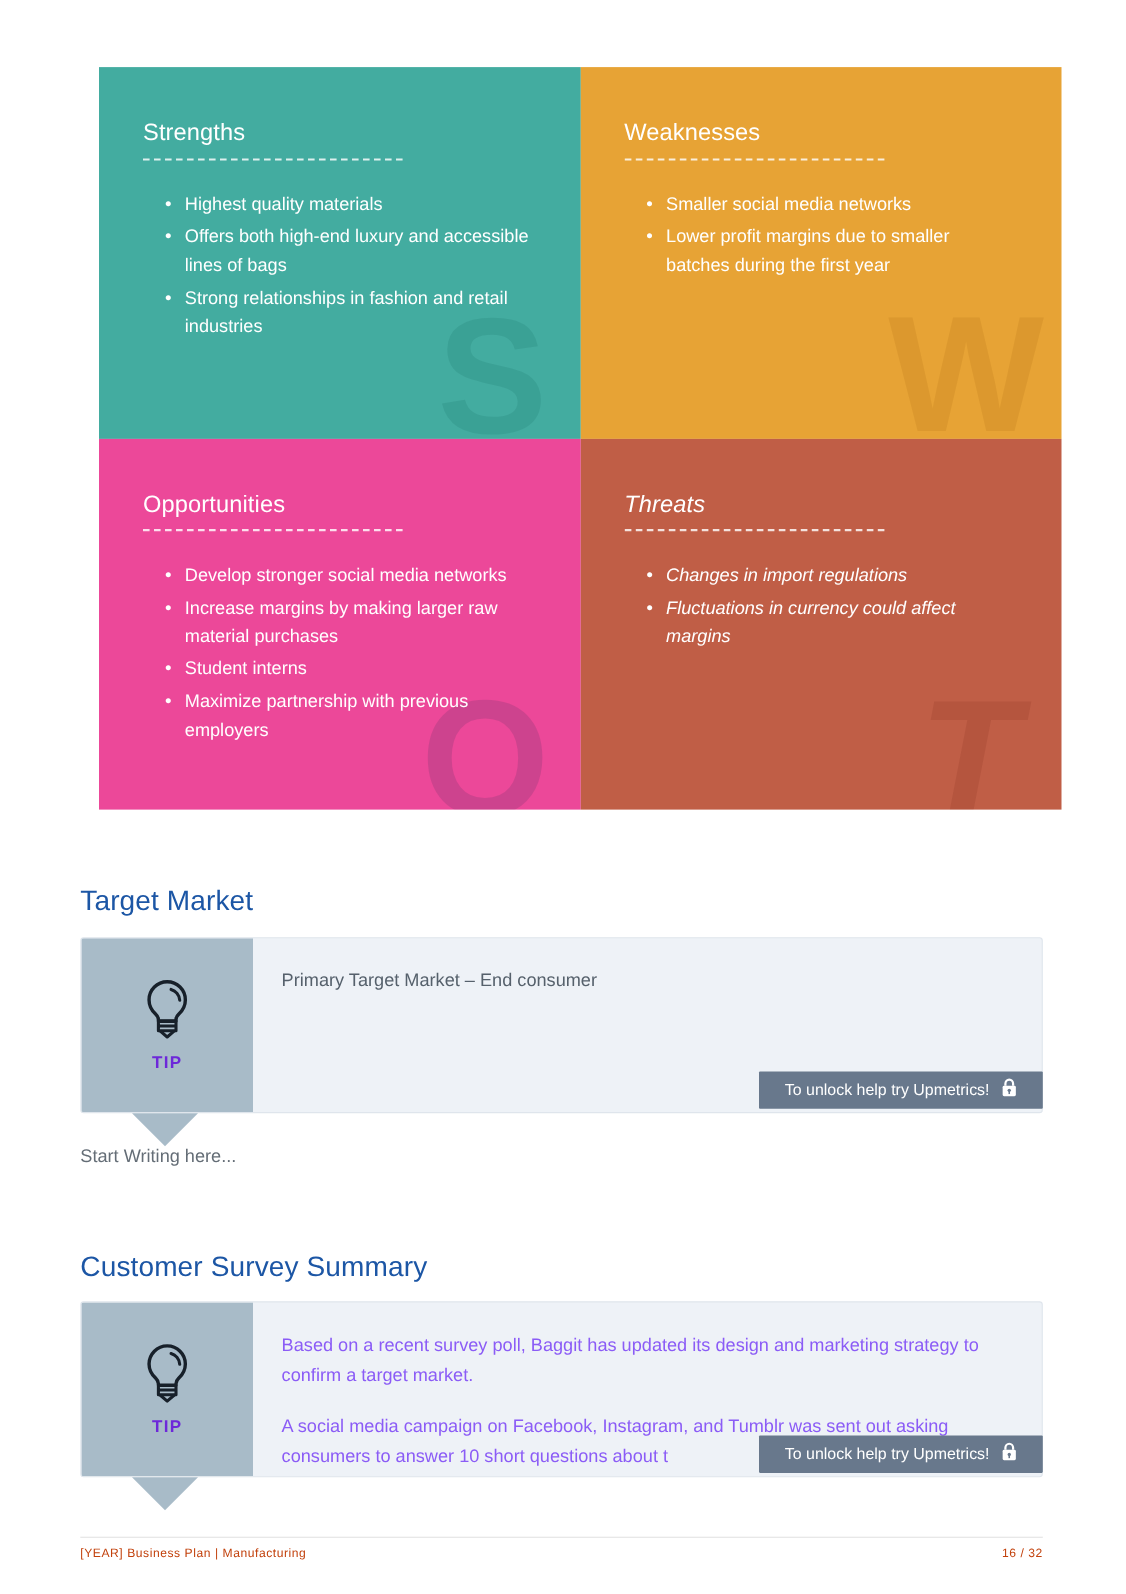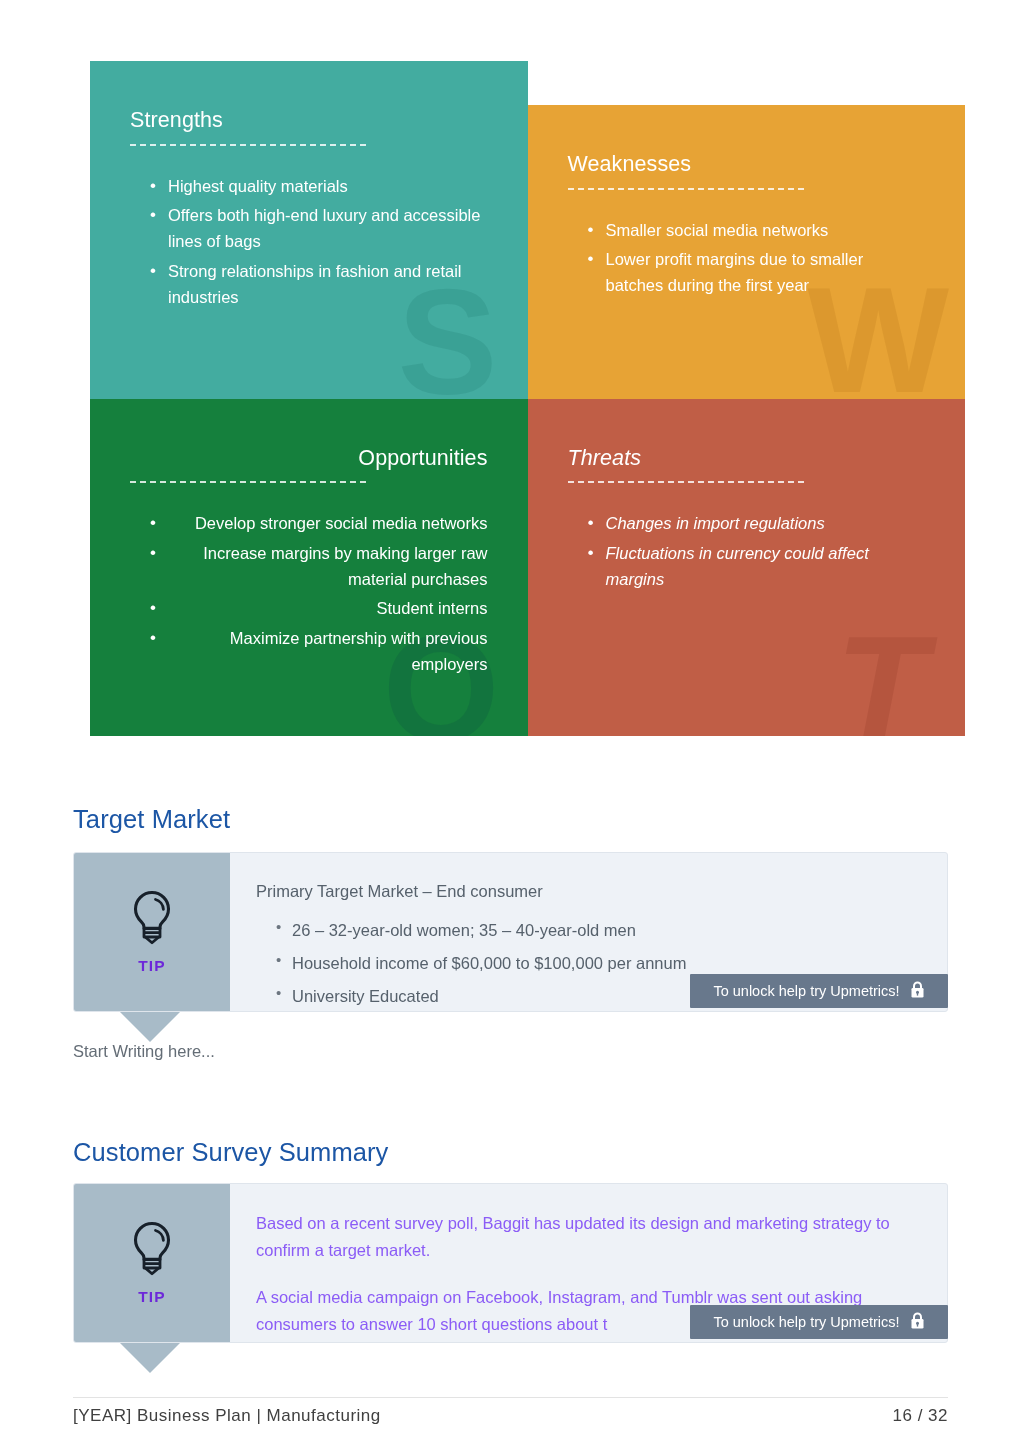--- a/index.html
+++ b/index.html
@@ -34,22 +34,22 @@
     display: grid;
     grid-template-columns: 1fr 1fr;
     grid-template-rows: 1fr 1fr;
   }
   .quad {
     position: relative;
     overflow: hidden;
     padding: 48px 40px 20px 40px;
   }
   .quad.strengths     { background: #43aca0; }
-  .quad.weaknesses    { background: #e7a335; margin-top: 44px; }
-  .quad.opportunities { background: #15803d; text-align: right; }
+  .quad.weaknesses    { background: #e7a335; }
+  .quad.opportunities { background: #ec4899; }
   .quad.threats       { background: #c05e46; font-style: italic; }
 
   .quad-title {
     color: #ffffff;
     font-size: 21.5px;
     font-weight: 400;
     line-height: 1.1;
     letter-spacing: 0.1px;
     margin: 0 0 0 0;
     position: relative;
@@ -237,22 +237,22 @@
     background: #e3e3e3;
   }
   .footer {
     position: absolute;
     left: 73px;
     top: 1406px;
     width: 875px;
     display: flex;
     justify-content: space-between;
     align-items: center;
-    font-size: 17px;
-    color: #404040;
+    font-size: 11px;
+    color: #c2410c;
     letter-spacing: 0.5px;
   }
 </style>
 </head>
 <body>
 
 <div class="page">
 
   <div class="swot-grid">
 
@@ -310,25 +310,20 @@
           <path d="M26 3.5C16.9 3.5 9.5 10.9 9.5 20c0 5.3 2.5 9.6 5.9 12.8 1.6 1.5 2.6 3.3 2.6 5.2v1.2h16v-1.2c0-1.9 1-3.7 2.6-5.2C40 29.6 42.5 25.3 42.5 20c0-9.1-7.4-16.5-16.5-16.5z" stroke="#17202a" stroke-width="3.1" stroke-linejoin="round"></path>
           <path d="M29.5 10.5c4.4 1.3 7.6 5.2 7.9 9.8" stroke="#17202a" stroke-width="2.8" stroke-linecap="round"></path>
           <path d="M18 39.5h16v4.2H18zM18 43.7h16v4.3H18z" stroke="#17202a" stroke-width="2.8" stroke-linejoin="round"></path>
           <path d="M19.5 48.2l6.5 5.5 6.5-5.5" stroke="#17202a" stroke-width="2.8" stroke-linejoin="round"></path>
         </svg>
       </span>
       <span class="tip-label">TIP</span>
     </div>
     <div class="tip-content">
       <p class="tip-lead">Primary Target Market – End consumer</p>
-      <ul class="tip-list">
-        <li>26 – 32-year-old women; 35 – 40-year-old men</li>
-        <li>Household income of $60,000 to $100,000 per annum</li>
-        <li>University Educated</li>
-      </ul>
     </div>
   </div>
   <div class="tip-arrow" id="tip-arrow-target"></div>
 
   <div class="unlock-badge" id="unlock-badge-target">
     <span class="unlock-label">To unlock help try Upmetrics!</span>
     <span>
       <svg width="15" height="18" viewBox="0 0 15 18" xmlns="http://www.w3.org/2000/svg">
         <path d="M4 7V5.2C4 3.1 5.6 1.5 7.5 1.5S11 3.1 11 5.2V7" stroke="#ffffff" stroke-width="2" fill="none"></path>
         <rect x="1.5" y="7" width="12" height="9.5" rx="1.3" fill="#ffffff"></rect>

